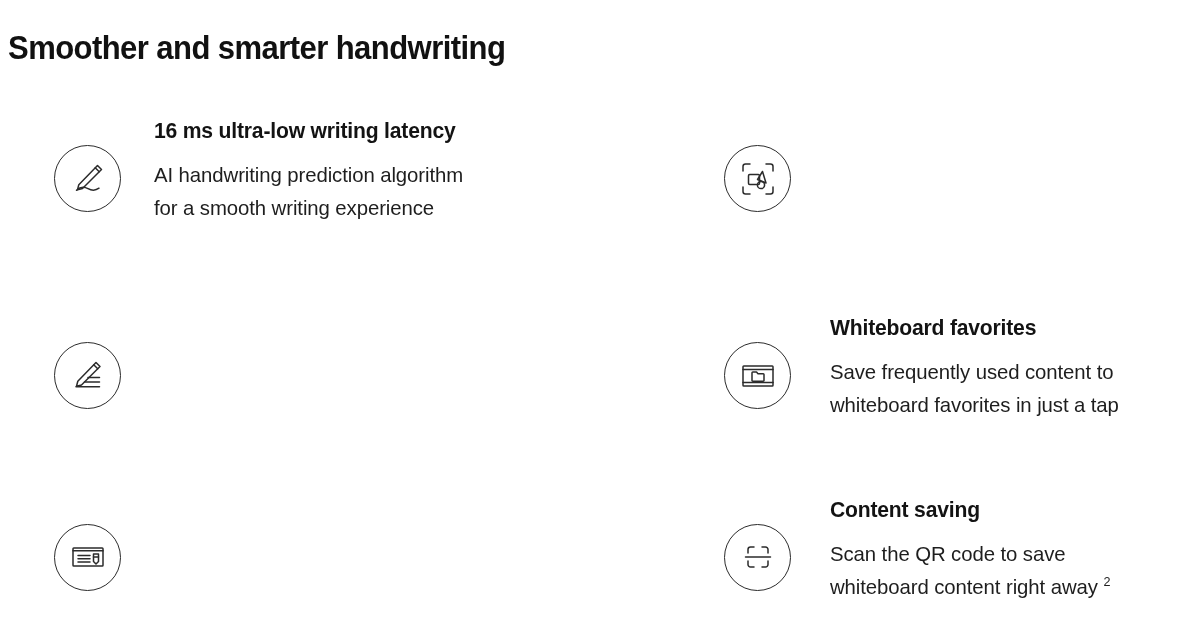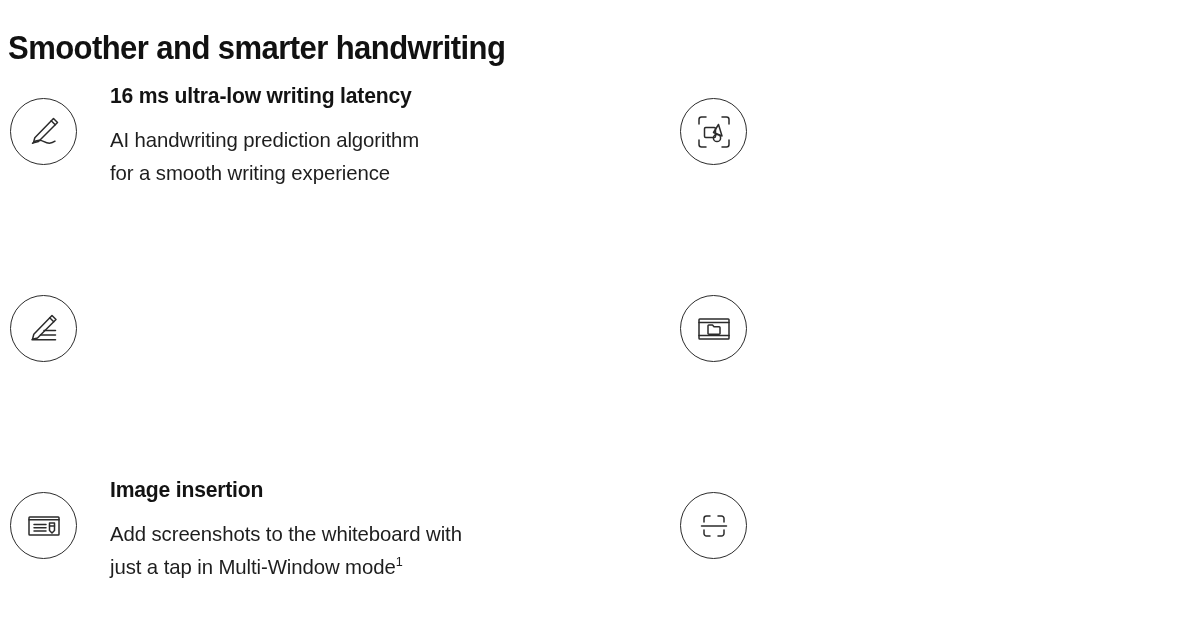--- a/index.html
+++ b/index.html
@@ -44,21 +44,22 @@
     left: 0;
     top: 62px;
     width: 1200px;
     display: grid;
     grid-template-columns: 676px 524px;
     grid-template-rows: 197px 197px 166px;
   }
   .feature {
     position: relative;
     display: flex;
-    align-items: flex-start;
+    align-items: center;
+    padding-left: 44px;
   }
   .feature-icon-wrap {
     flex: 0 0 auto;
     width: 110px;
     display: flex;
     justify-content: flex-start;
     padding-left: 10px;
     padding-top: 36px;
     box-sizing: border-box;
   }
@@ -176,53 +177,60 @@
       <div class="feature-icon-wrap">
         <div class="icon-circle">
           <svg width="42" height="42" viewBox="0 0 42 42" fill="none" stroke="#2b2b2b" stroke-width="1.5" stroke-linecap="round" stroke-linejoin="round">
             <rect x="6" y="11" width="30" height="20" rx="0.8"></rect>
             <path d="M6 14.5 H36"></path>
             <path d="M6 27.5 H36"></path>
             <path d="M15 25.5 V17.8 A0.8 0.8 0 0 1 15.8 17 H19.5 L21 18.8 H26.2 A0.8 0.8 0 0 1 27 19.6 V25.5 A0.8 0.8 0 0 1 26.2 26.3 H15.8 A0.8 0.8 0 0 1 15 25.5 Z"></path>
           </svg>
         </div>
       </div>
+      <div class="feature-text">
+        <div class="feature-title">Whiteboard favorites</div>
+        <p class="feature-desc">
+          <span>Save frequently used content to</span><br>
+          <span>whiteboard favorites in just a tap</span>
+        </p>
+      </div>
     </div>
 
     <div class="feature col-left">
       <div class="feature-icon-wrap">
         <div class="icon-circle">
           <svg width="42" height="42" viewBox="0 0 42 42" fill="none" stroke="#2b2b2b" stroke-width="1.5" stroke-linecap="round" stroke-linejoin="round">
             <rect x="6" y="12" width="30" height="18" rx="0.8"></rect>
             <path d="M6 14.8 H36"></path>
             <path d="M11 19.5 H23"></path>
             <path d="M11 22.8 H23"></path>
             <path d="M11 26 H23"></path>
             <path d="M26.5 18 H31.5 V25.5 L29 28 L26.5 25.5 Z"></path>
             <path d="M26.5 21 H31.5"></path>
           </svg>
         </div>
       </div>
-      <div class="feature-text">
-        <div class="feature-title">Image insertion</div>
-        <p class="feature-desc">
-          <span>Add screenshots to the whiteboard with</span><br>
-          <span>just a tap in Multi-Window mode</span><sup>1</sup>
-        </p>
-      </div>
     </div>
 
     <div class="feature col-right">
       <div class="feature-icon-wrap">
         <div class="icon-circle">
           <svg width="42" height="42" viewBox="0 0 42 42" fill="none" stroke="#2b2b2b" stroke-width="1.5" stroke-linecap="round" stroke-linejoin="round">
             <path d="M11 17 V13.5 A2.5 2.5 0 0 1 13.5 11 H17"></path>
             <path d="M25 11 H28.5 A2.5 2.5 0 0 1 31 13.5 V17"></path>
             <path d="M31 25 V28.5 A2.5 2.5 0 0 1 28.5 31 H25"></path>
             <path d="M17 31 H13.5 A2.5 2.5 0 0 1 11 28.5 V25"></path>
             <path d="M8.5 21 H33.5"></path>
           </svg>
         </div>
       </div>
+      <div class="feature-text">
+        <div class="feature-title">Content saving</div>
+        <p class="feature-desc">
+          <span>Scan the QR code to save</span><br>
+          <span>whiteboard content right away </span><sup>2</sup>
+        </p>
+      </div>
     </div>
 
   </div>
 </div>
 
 </body></html>

